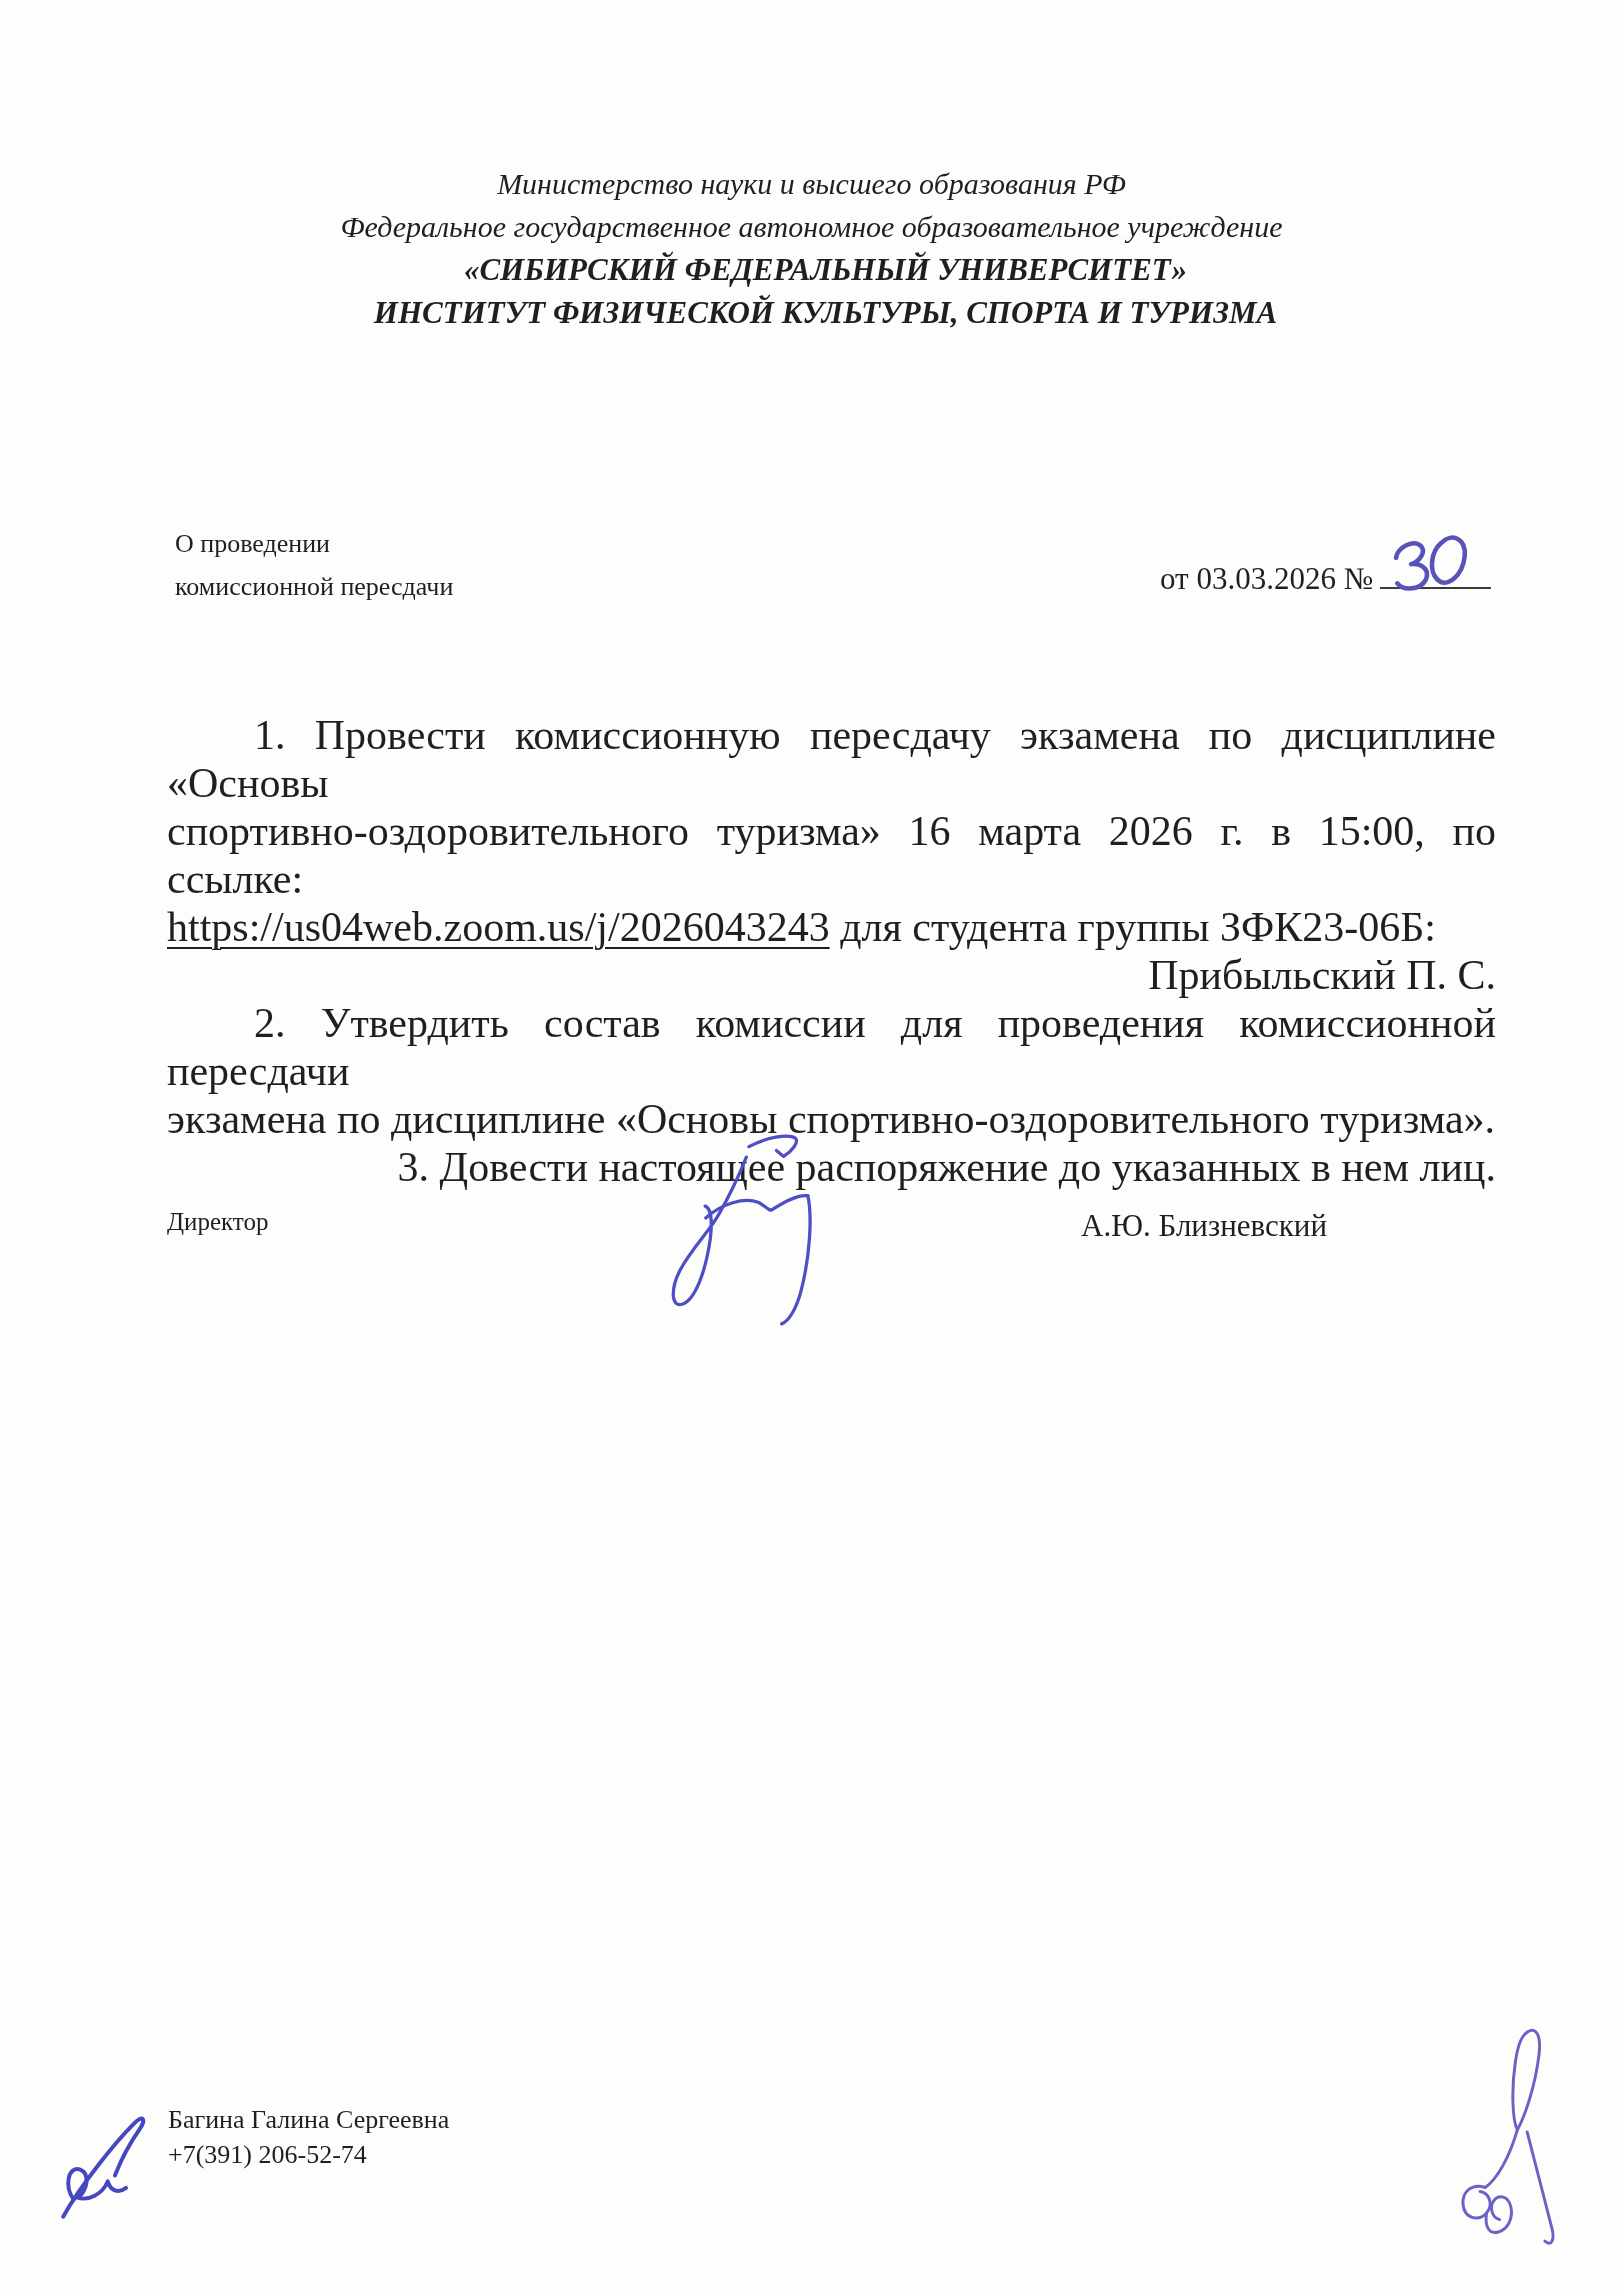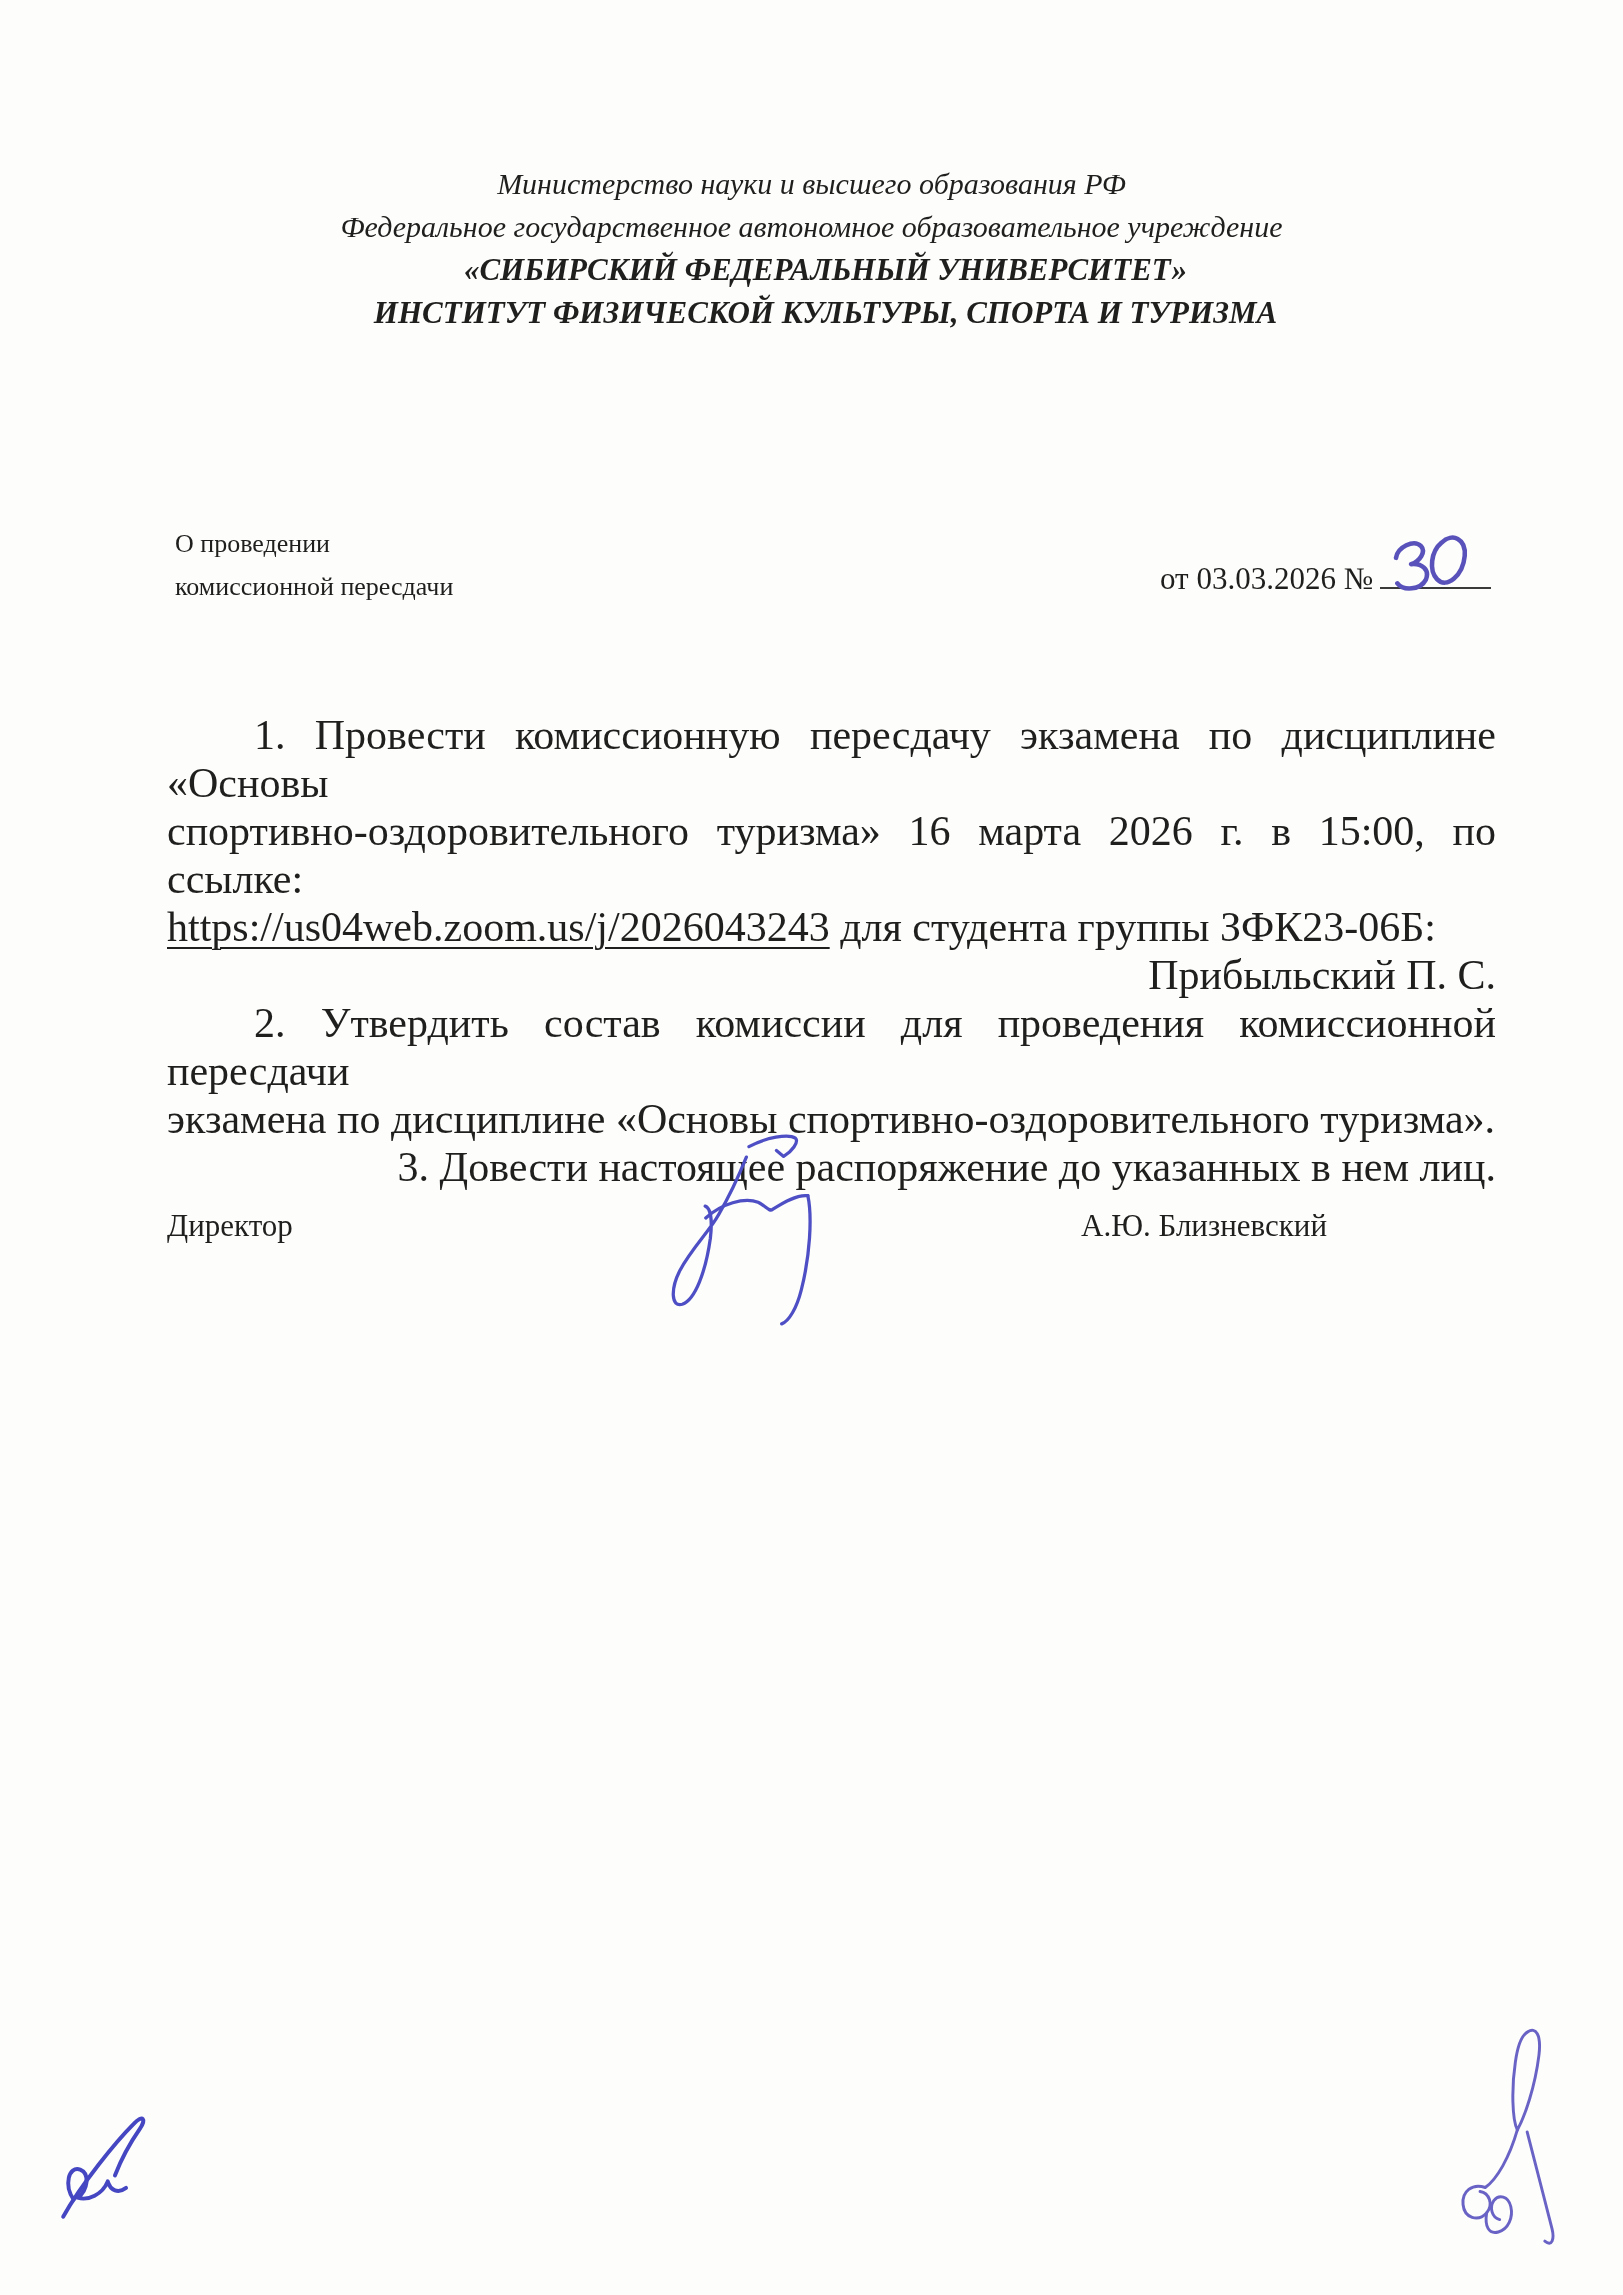--- a/index.html
+++ b/index.html
@@ -60,21 +60,21 @@
   .jl { text-align: justify; text-align-last: justify; }
   .doc-link {
     color: inherit;
     text-decoration: underline;
     text-decoration-thickness: 2px;
     text-underline-offset: 5.9px;
   }
   
   .sig-title {
     position: absolute; left: 167px; top: 1208px;
-    font-size: 31px;
+    font-size: 25px;
   }
   .sig-name {
     position: absolute; left: 1081px; top: 1208px;
     font-size: 31px;
   }
   .sig-director {
     position: absolute; left: 660px; top: 1132px;
   }
   
   .footer-contact {
@@ -144,20 +144,24 @@
 
   <div class="sig-name">А.Ю. Близневский</div>
 
   <svg class="ink sig-executor" width="95" height="128" viewBox="0 0 145 195" aria-hidden="true">
     <g stroke="#4546c2" stroke-width="6">
       <path d="M14,178 C42,128 94,64 122,36 C136,21 141,29 131,44 C115,67 102,92 93,115"></path>
       <path d="M30,152 C15,130 22,100 40,106 C55,112 52,137 36,149 C52,154 74,144 82,124 C86,138 98,143 110,134"></path>
     </g>
   </svg>
 
+  <div class="footer-contact">
+    <div>Багина Галина Сергеевна</div>
+    <div>+7(391) 206-52-74</div>
+  </div>
 
   <svg class="ink sig-corner" width="121" height="242" viewBox="0 0 185 370" aria-hidden="true">
     <g stroke="#6a63c6" stroke-width="4.5">
       <path d="M122,12 C134,4 143,16 139,48 C133,96 118,140 106,162 C98,146 97,98 103,58 C107,30 114,16 122,12"></path>
       <path d="M106,162 C94,204 75,237 57,250 C37,243 21,256 23,276 C25,297 46,303 59,289 C70,276 63,258 49,256"></path>
       <path d="M59,289 C56,309 62,322 77,318 C92,314 100,296 96,279 C92,263 78,260 70,270 C63,280 67,296 79,299"></path>
       <path d="M121,165 C131,205 147,265 159,313 C163,329 159,341 148,332"></path>
     </g>
   </svg>
 

